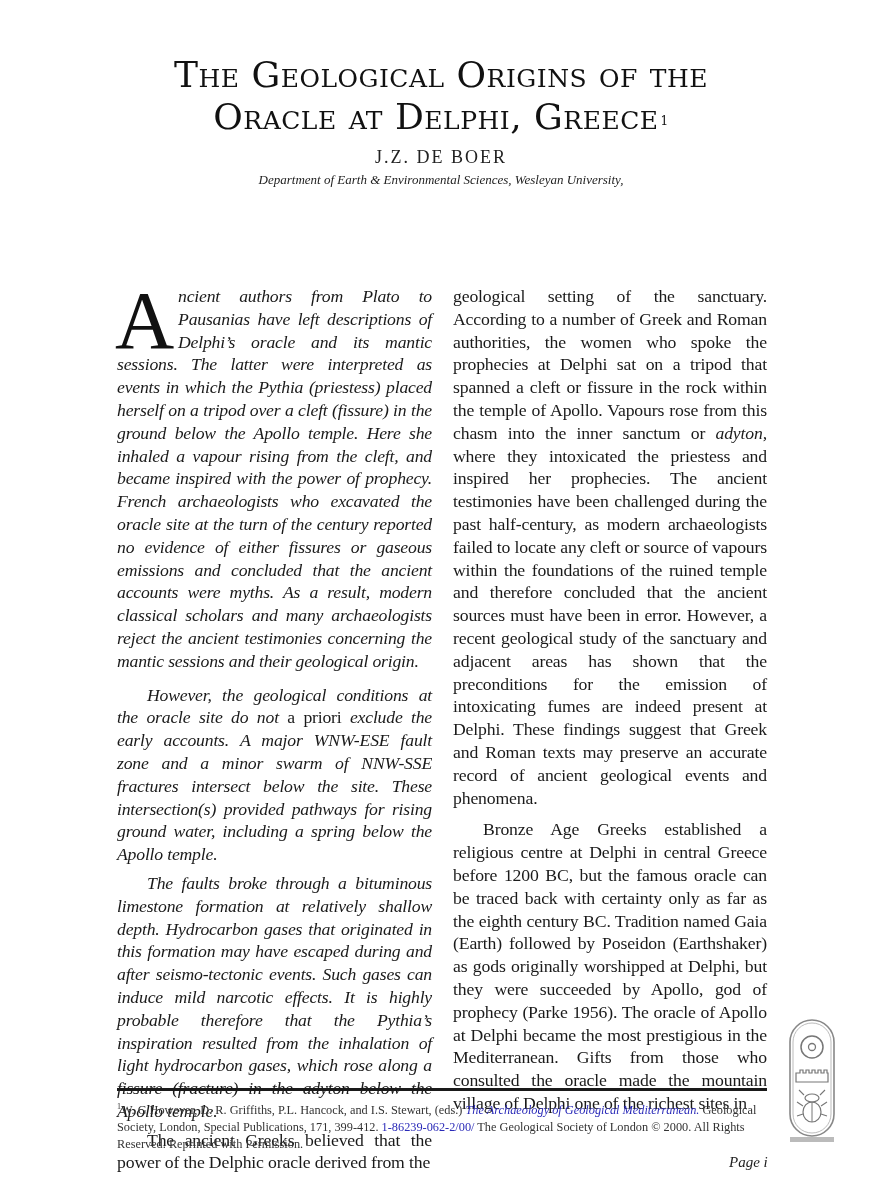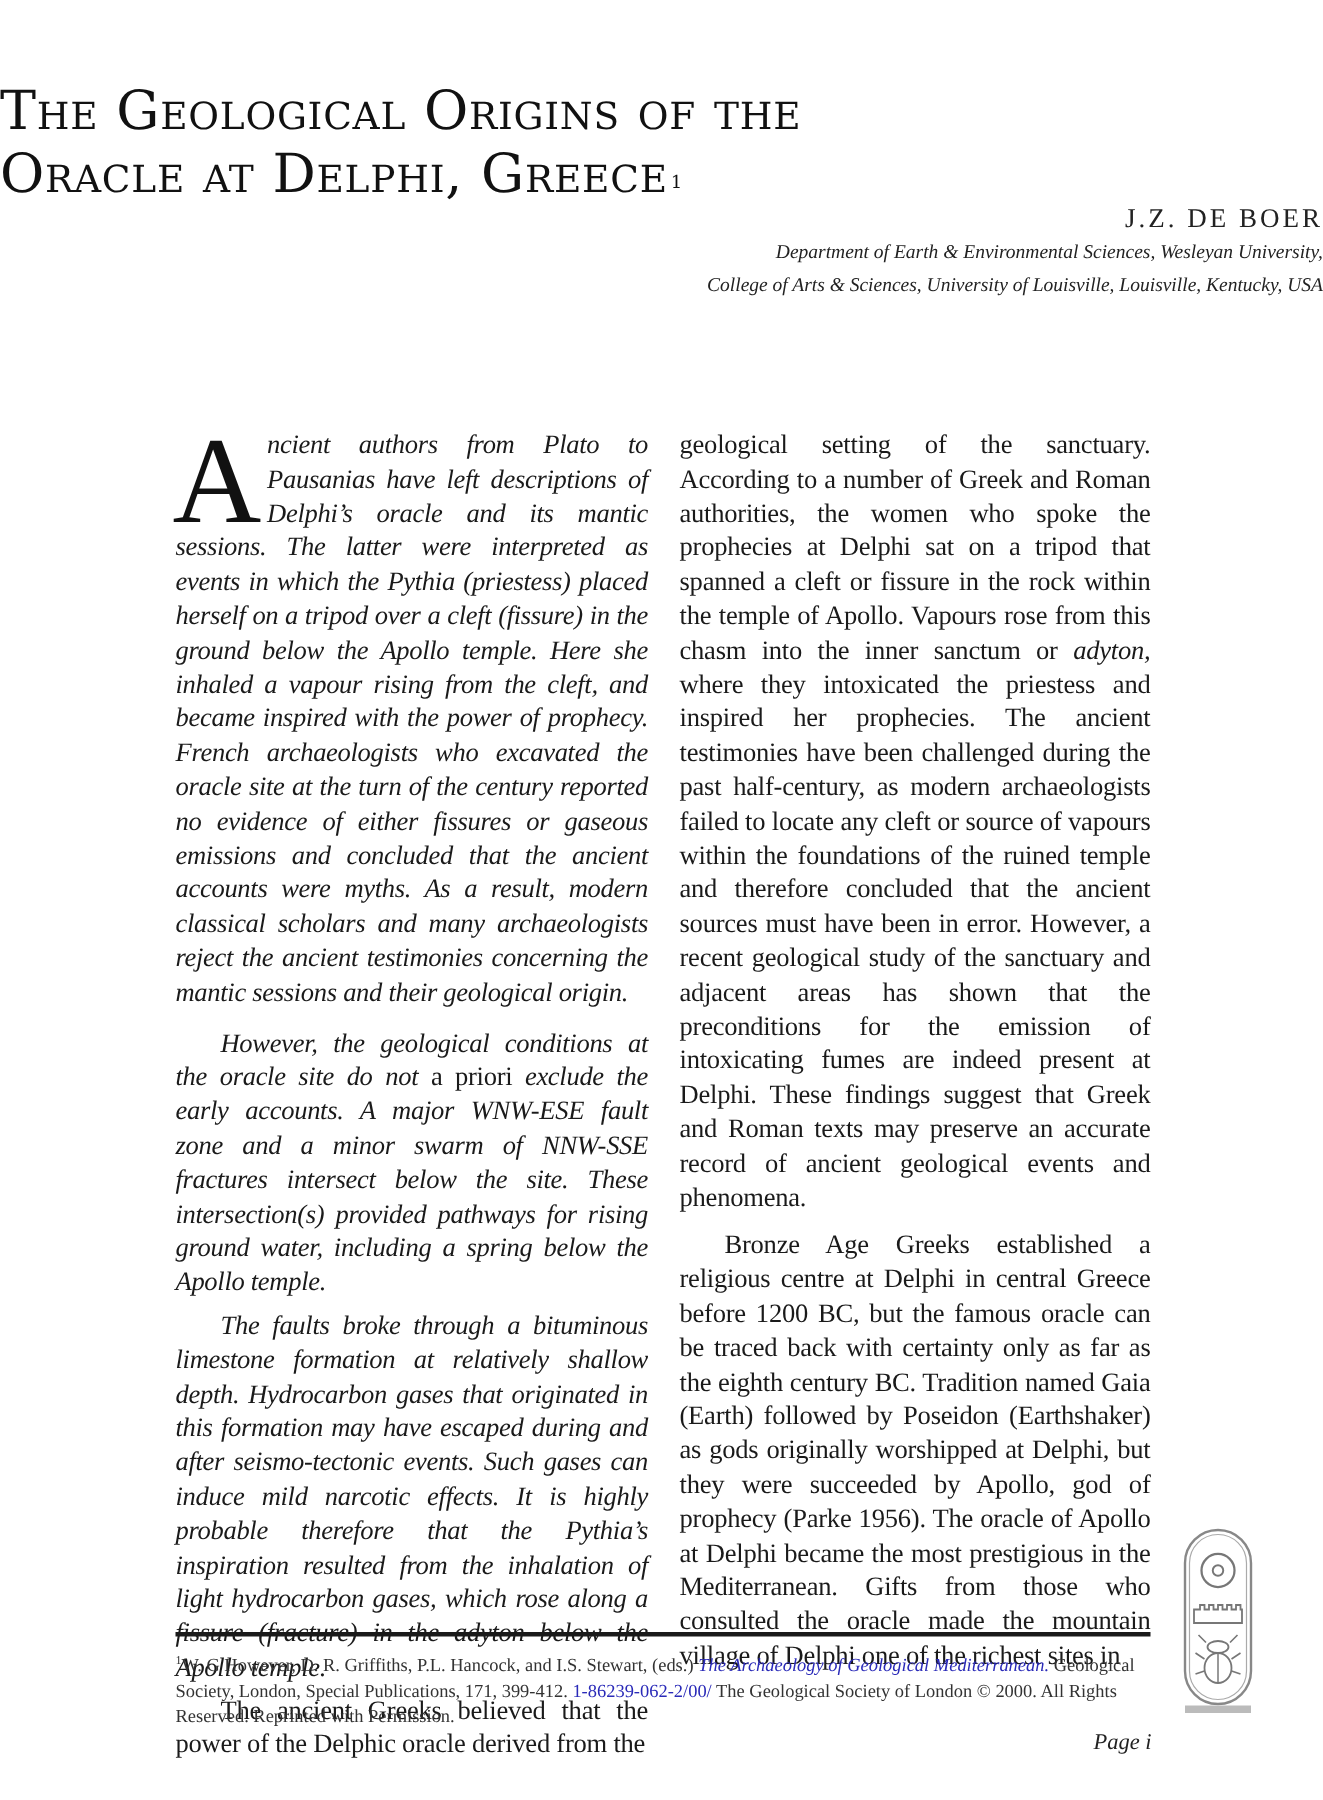--- a/index.html
+++ b/index.html
@@ -2,26 +2,26 @@
 <html><head>
 <meta charset="utf-8">
 <style>
   html, body { margin: 0; padding: 0; background: #ffffff; }
   body {
     width: 882px; height: 1200px; position: relative; overflow: hidden;
     font-family: "Liberation Serif", "DejaVu Serif", serif; color: #1a1a1a;
   }
   .title {
     position: absolute; left: 0; width: 882px; top: 54px;
-    text-align: left; font-family: "DejaVu Serif", serif;
+    text-align: center; font-family: "DejaVu Serif", serif;
     font-variant: small-caps; font-size: 36px; line-height: 42px; letter-spacing: 0.5px;
     color: #111;
   }
   .title sup { font-size: 12px; vertical-align: top; position: relative; top: 4px; margin-left: 2px; }
-  .authors { position: absolute; left: 0; width: 882px; top: 133px; text-align: right; }
+  .authors { position: absolute; left: 0; width: 882px; top: 145px; text-align: center; }
   .author-name { font-size: 18px; letter-spacing: 2px; line-height: 24px; color: #222; }
   .affil { font-style: italic; font-size: 13px; line-height: 22px; color: #222; }
   .col {
     position: absolute; top: 285px; font-size: 17.7px; line-height: 22.8px;
     text-align: justify; color: #1a1a1a;
   }
   .col p { margin: 0; }
   .col-left { left: 117px; width: 315px; font-style: italic; letter-spacing: -0.2px; }
   .col-right { left: 453px; width: 314px; letter-spacing: -0.15px; }
   .indent { text-indent: 30px; }
@@ -46,21 +46,20 @@
 <body>
 
 <div class="title">
   <div>The Geological Origins of the</div>
   <div><span>Oracle at Delphi, Greece</span><sup>1</sup></div>
 </div>
 
 <div class="authors">
   <div class="author-name">J.Z. DE BOER</div>
   <div class="affil">Department of Earth &amp; Environmental Sciences, Wesleyan University,</div>
-  <div class="affil">College of Arts &amp; Sciences, University of Louisville, Louisville, Kentucky, USA</div>
 </div>
 
 <div class="col col-left">
   <p><span class="dropcap">A</span><span>ncient authors from Plato to Pausanias have left descriptions of Delphi’s oracle and its mantic sessions. The latter were interpreted as events in which the Pythia (priestess) placed herself on a tripod over a cleft (fissure) in the ground below the Apollo temple. Here she inhaled a vapour rising from the cleft, and became inspired with the power of prophecy. French archaeologists who excavated the oracle site at the turn of the century reported no evidence of either fissures or gaseous emissions and concluded that the ancient accounts were myths. As a result, modern classical scholars and many archaeologists reject the ancient testimonies concerning the mantic sessions and their geological origin.</span></p>
   <p class="indent" style="margin-top:11px"><span>However, the geological conditions at the oracle site do not </span><span style="font-style:normal">a priori</span><span> exclude the early accounts. A major WNW-ESE fault zone and a minor swarm of NNW-SSE fractures intersect below the site. These intersection(s) provided pathways for rising ground water, including a spring below the Apollo temple.</span></p>
   <p class="indent" style="margin-top:6px">The faults broke through a bituminous limestone formation at relatively shallow depth. Hydrocarbon gases that originated in this formation may have escaped during and after seismo-tectonic events. Such gases can induce mild narcotic effects. It is highly probable therefore that the Pythia’s inspiration resulted from the inhalation of light hydrocarbon gases, which rose along a fissure (fracture) in the adyton below the Apollo temple.</p>
   <p class="indent" style="margin-top:6px;font-style:normal;letter-spacing:-0.15px">The ancient Greeks believed that the power of the Delphic oracle derived from the</p>
 </div>
 
 <div class="col col-right">

